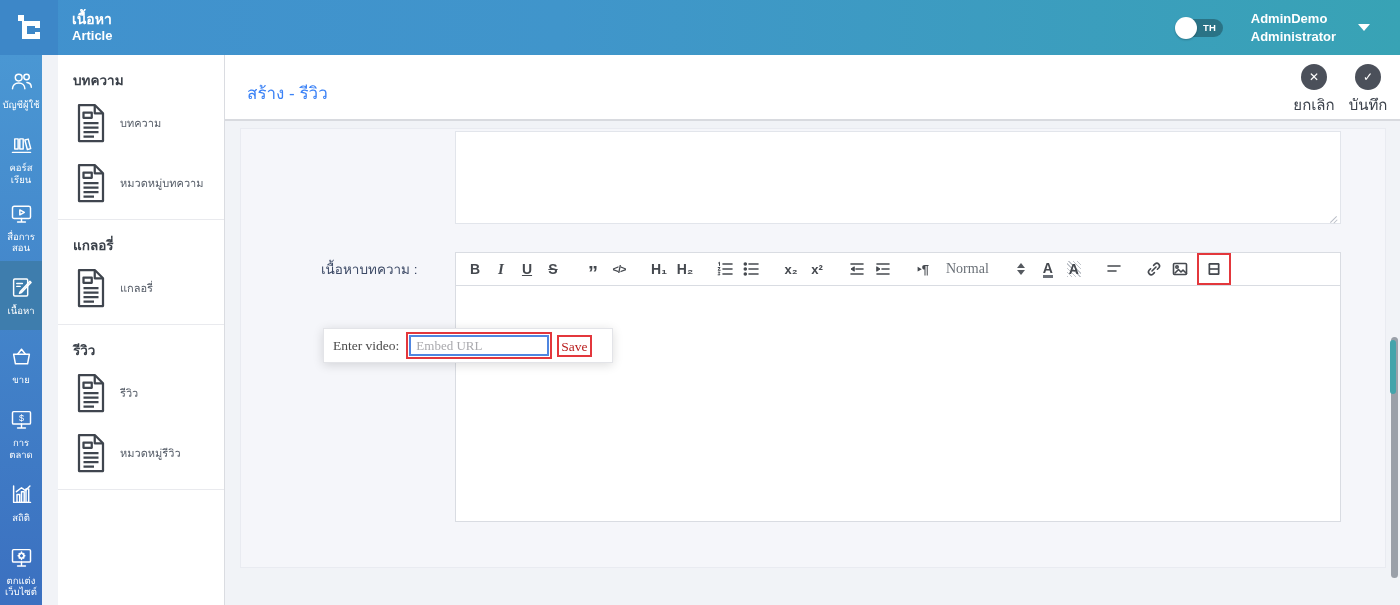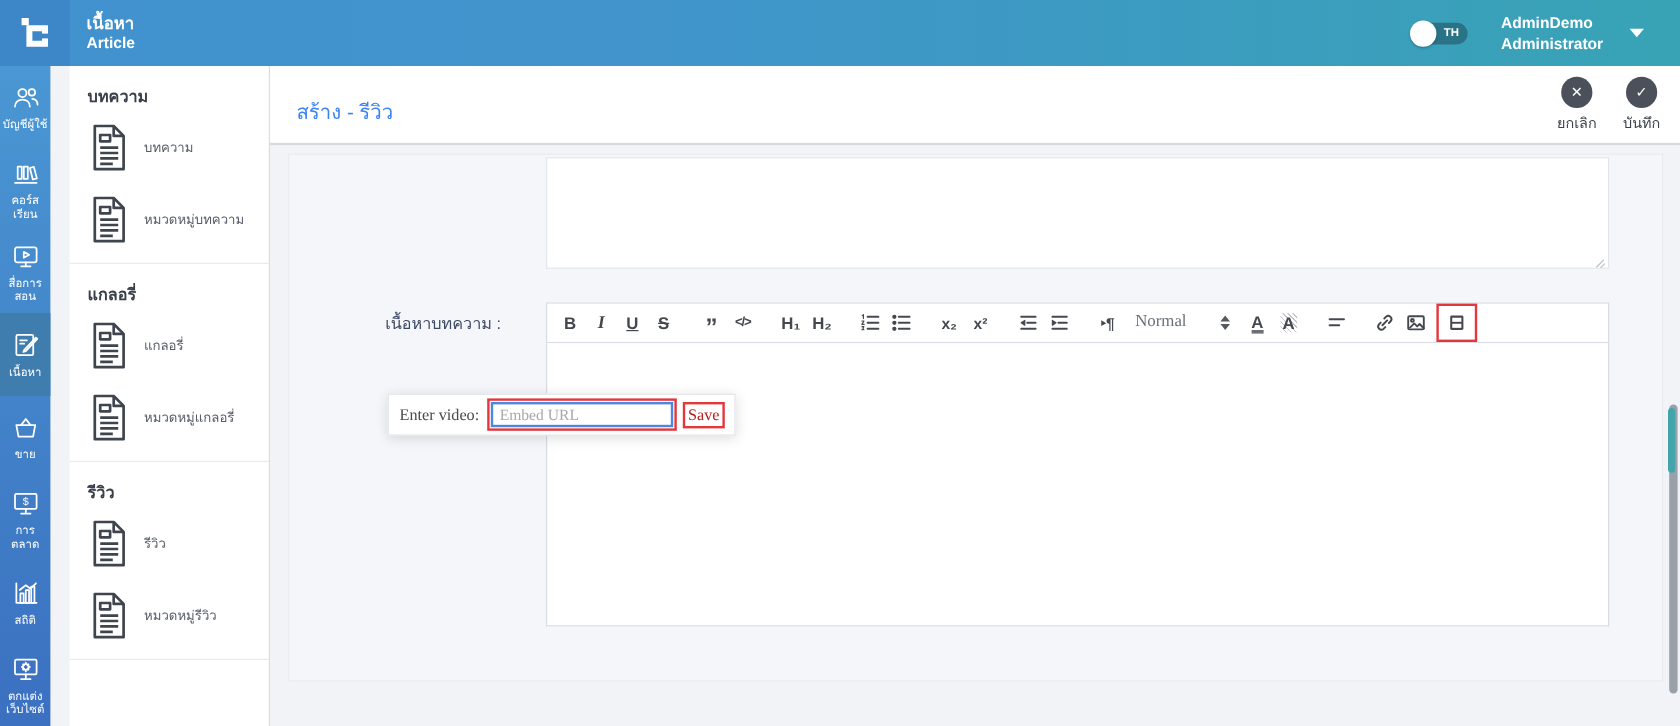--- a/index.html
+++ b/index.html
@@ -40,21 +40,21 @@
 
   
   .page-header { position:absolute; left:225px; top:55px; width:1175px; height:66px; background:#fff;
     border-bottom:2px solid #d8dadf; z-index:10; }
   .page-title { position:absolute; left:22px; top:24px; font-size:17px; color:#3b82f6; }
   .hdr-action { position:absolute; top:9px; width:56px; text-align:center; cursor:pointer; }
   .hdr-action.cancel { right:58px; }
   .hdr-action.save { right:4px; }
   .circle-btn { width:26px; height:26px; border-radius:50%; background:#4b505a; color:#fff; font-size:12px;
     display:flex; align-items:center; justify-content:center; margin:0 auto 3px; }
-  .hdr-action .lbl { font-size:12px; color:#3c424c;text-align:center; }
+  .hdr-action .lbl { font-size:15px; color:#3c424c;text-align:center; }
 
   
   .card { position:absolute; left:240px; top:128px; width:1146px; height:440px;
     background:#f5f6fa; border:1px solid #e9ebf1; z-index:5; }
   .big-textarea { position:absolute; left:214px; top:2px; width:886px; height:93px; background:#fff;
     border:1px solid #e2e5eb; resize:none; font-family:"Liberation Sans", sans-serif; }
   .resize-corner { position:absolute; left:1088px; top:84px; width:10px; height:10px; pointer-events:none; }
   .resize-corner span { position:absolute; background:#b9bec7; height:1px; transform:rotate(-45deg); }
   .resize-corner .l1 { width:9px; left:0; top:6px; }
   .resize-corner .l2 { width:5px; left:4px; top:8px; }
@@ -84,21 +84,21 @@
   .tbtn.colorA span { border-bottom:3px solid #6b7078; line-height:14px; }
   .tbtn.bgA span { background:repeating-linear-gradient(45deg,#c2c6cc 0 1px,transparent 1px 3px); padding:0 2px; }
   .red-box { border:2px solid #e3373c; padding:2px 3px; display:flex; align-items:center; justify-content:center; margin-left:4px; }
 
   
   .video-popup { position:absolute; left:82px; top:199px; width:290px; height:35px; background:#fff;
     border:1px solid #e3e4e8; box-shadow:0 2px 10px rgba(0,0,0,.14); display:flex; align-items:center;
     padding:0 9px; font-family:"Liberation Serif", serif; z-index:15; }
   .vp-label { font-size:13.5px; color:#4a4a4a; white-space:nowrap; }
   .vp-input-wrap { border:2px solid #e3373c; margin-left:7px; padding:1px; }
-  .vp-input { width:152px; height:21px; border:2px solid #4f86e0; font-family:"Liberation Serif", serif;
+  .vp-input { width:140px; height:21px; border:2px solid #4f86e0; font-family:"Liberation Serif", serif;
     font-size:13px; color:#444; padding:0 5px; outline:none; }
   .vp-input::placeholder { color:#a9a9ad; }
   .vp-save-wrap { border:2px solid #e3373c; margin-left:5px; padding:0 2px; }
   .vp-save { color:#b91c1c; font-size:13.5px; cursor:pointer; }
 
   
   .sb-grey { position:absolute; left:1391px; top:337px; width:7px; height:241px; background:#9aa0a9; border-radius:4px; z-index:40; }
   .sb-teal { position:absolute; left:1390px; top:340px; width:6px; height:54px; background:#43a4ab; border-radius:3px; z-index:41; }
 </style>
 </head>
@@ -223,29 +223,20 @@
 
   <div class="section-title">แกลอรี่</div>
   <div class="sub-item">
     <svg width="36" height="42" viewBox="0 0 24 28">
       <path d="M4,2 h10.5 l5.5,5.5 V26 H4 z"></path>
         <path d="M14.5,2 v5.5 H20"></path>
       <rect x="7" y="7" width="5.5" height="3.5"></rect>
       <path d="M7,14 h10 M7,17 h10 M7,20 h10 M7,23 h7"></path>
     </svg>
     <span class="sub-label">แกลอรี่</span>
-  </div>
-  <div class="sub-item">
-    <svg width="36" height="42" viewBox="0 0 24 28">
-      <path d="M4,2 h10.5 l5.5,5.5 V26 H4 z"></path>
-        <path d="M14.5,2 v5.5 H20"></path>
-      <rect x="7" y="7" width="5.5" height="3.5"></rect>
-      <path d="M7,14 h10 M7,17 h10 M7,20 h10 M7,23 h7"></path>
-    </svg>
-    <span class="sub-label">หมวดหมู่แกลอรี่</span>
   </div>
   <div class="sm-divider"></div>
 
   <div class="section-title">รีวิว</div>
   <div class="sub-item">
     <svg width="36" height="42" viewBox="0 0 24 28">
       <path d="M4,2 h10.5 l5.5,5.5 V26 H4 z"></path>
         <path d="M14.5,2 v5.5 H20"></path>
       <rect x="7" y="7" width="5.5" height="3.5"></rect>
       <path d="M7,14 h10 M7,17 h10 M7,20 h10 M7,23 h7"></path>

